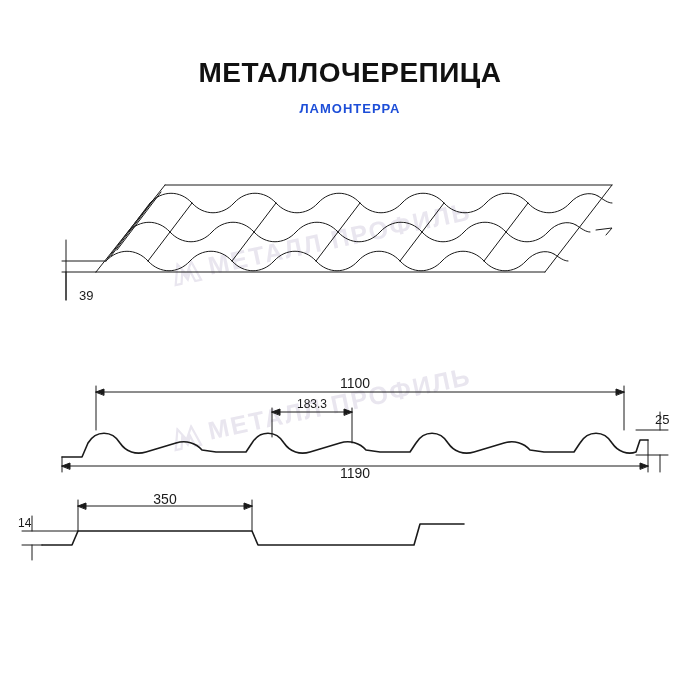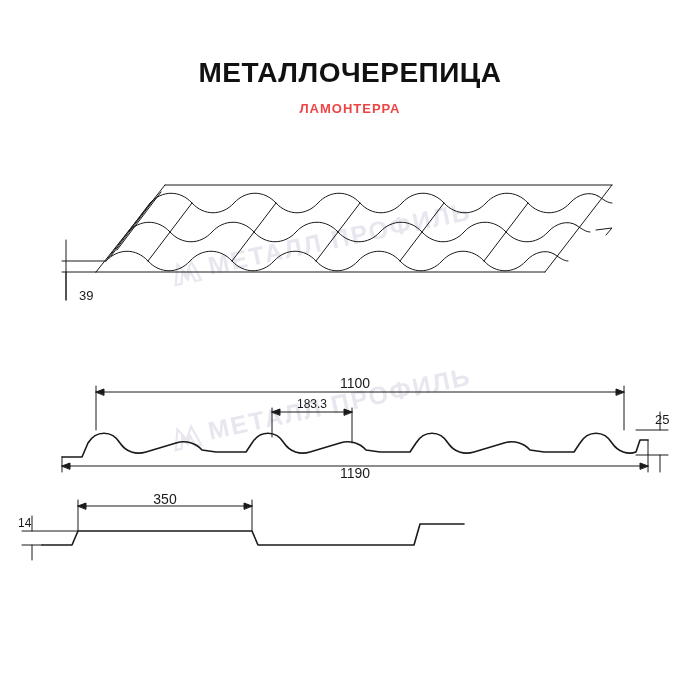--- a/index.html
+++ b/index.html
@@ -31,21 +31,21 @@
     font-size: 28px;
     font-weight: bold;
     letter-spacing: 0.5px;
     color: #111111;
     line-height: 1.1;
     margin: 0;
   }
   .subtitle {
     font-size: 13px;
     font-weight: bold;
-    color: #ef4444;
+    color: #1d4ed8;
     letter-spacing: 1px;
     margin-top: 12px;
   }
   .drawing {
     position: absolute;
     left: 0;
     top: 0;
     width: 700px;
     height: 700px;
   }

